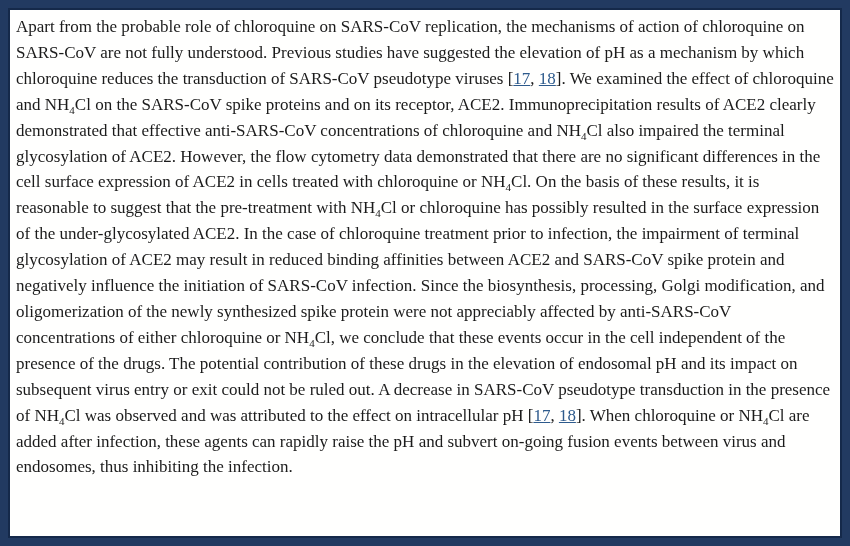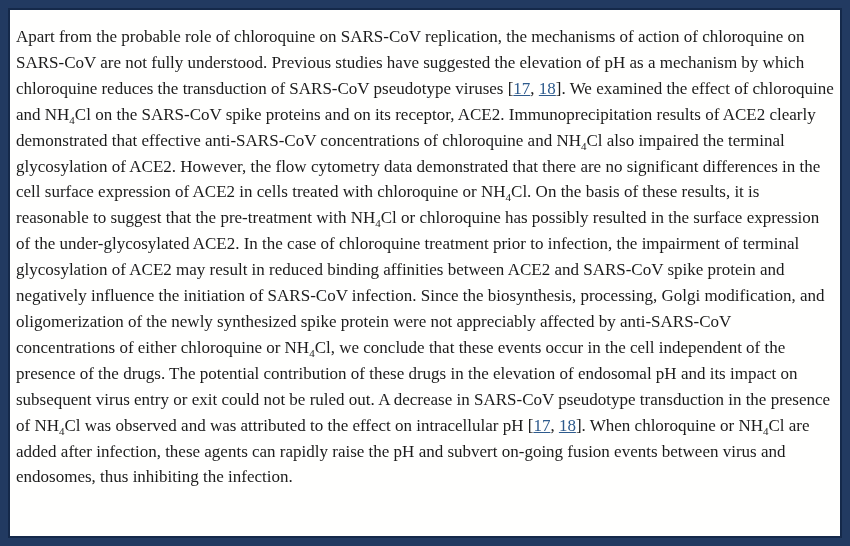--- a/index.html
+++ b/index.html
@@ -10,21 +10,21 @@
     background: var(--frame-bg, #223a61);
     padding: 8px;
     overflow: hidden;
   }
   .text-panel {
     box-sizing: border-box;
     width: 100%;
     height: 100%;
     background: var(--panel-bg, #fffffe);
     border: 2px solid var(--panel-border, #15294a);
-    padding: 14px 6px 4px 6px;
+    padding: 4px 6px 4px 6px;
     overflow: hidden;
   }
   .para {
     margin: 0;
     font-family: "Liberation Serif", "DejaVu Serif", serif;
     font-size: 17px;
     line-height: 25.9px;
     color: var(--text-color, #1b1b1b);
     text-align: left;
   }

